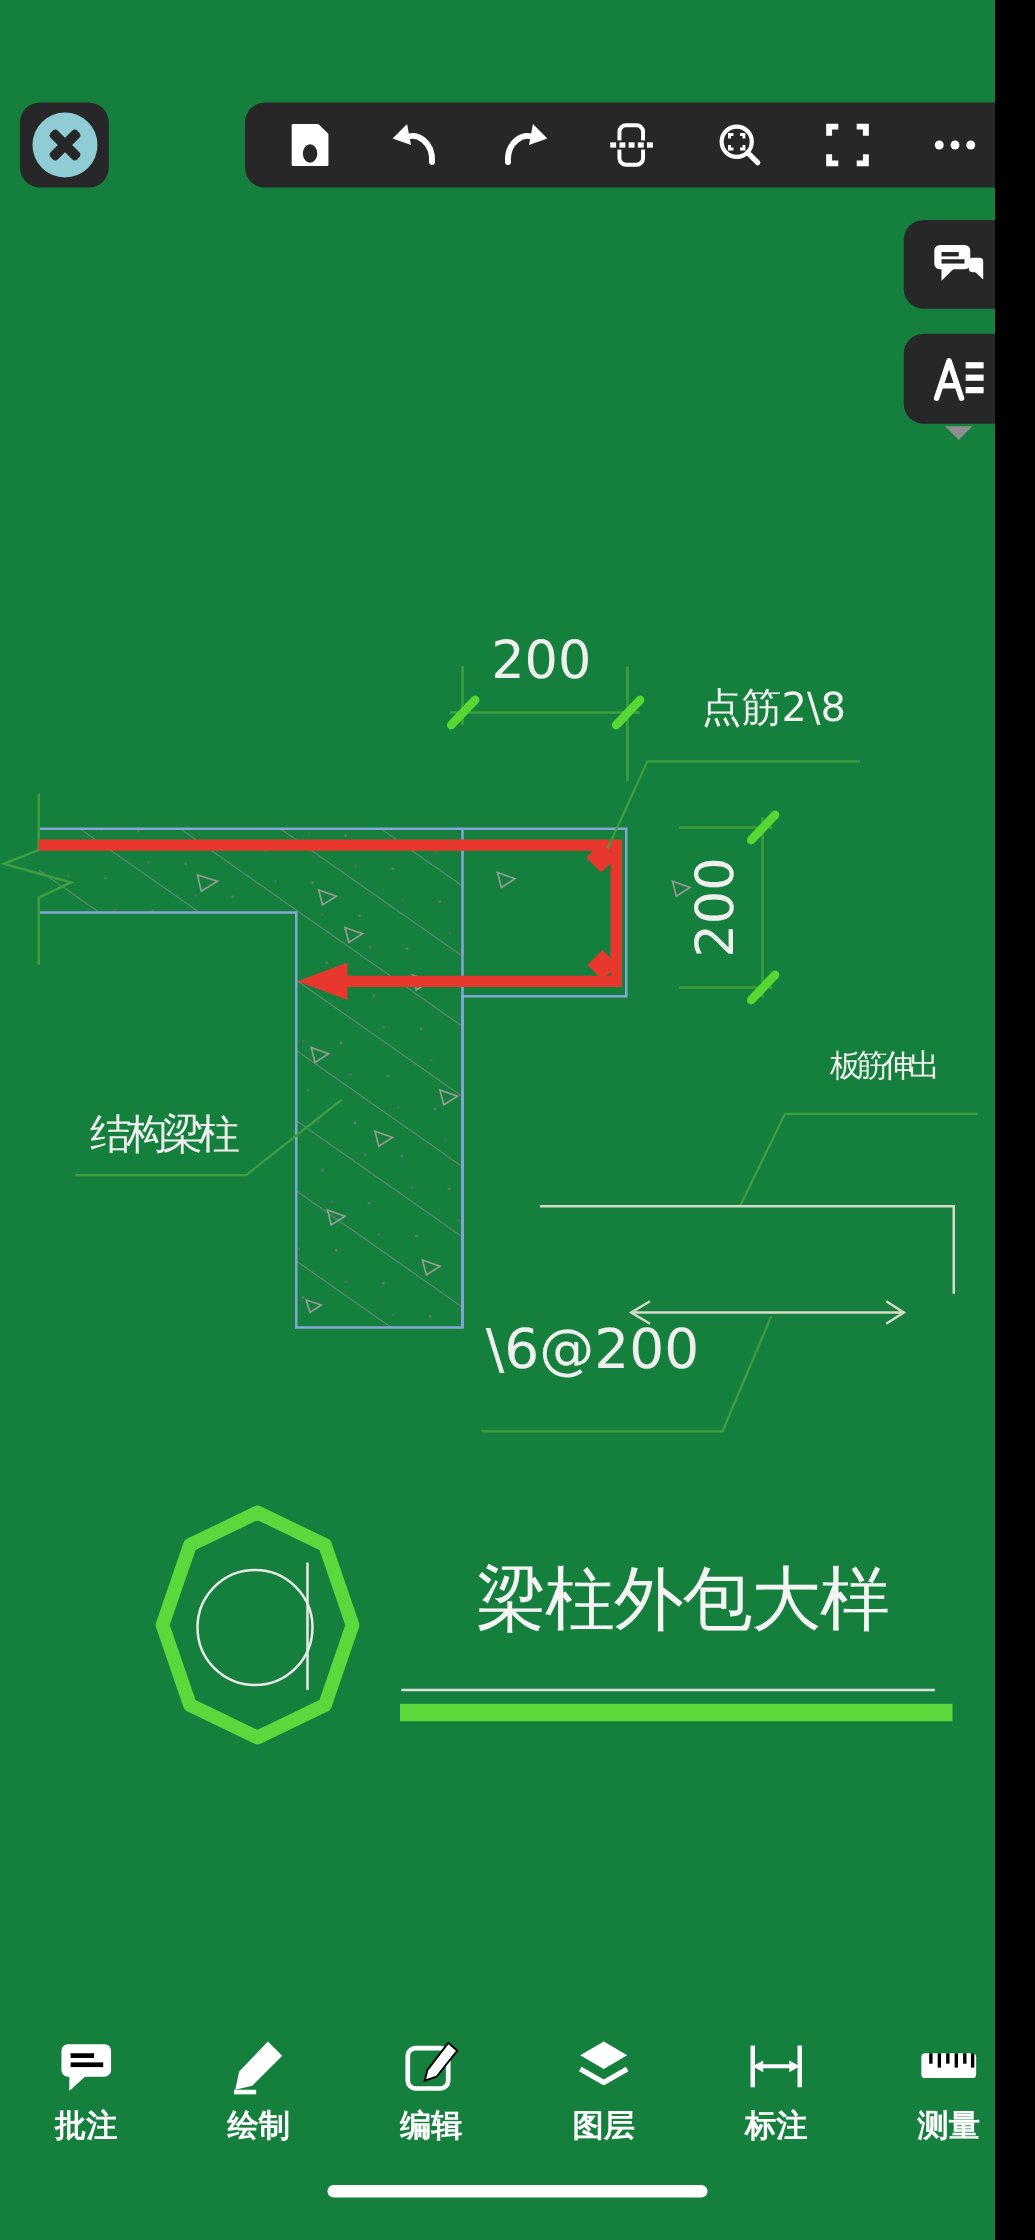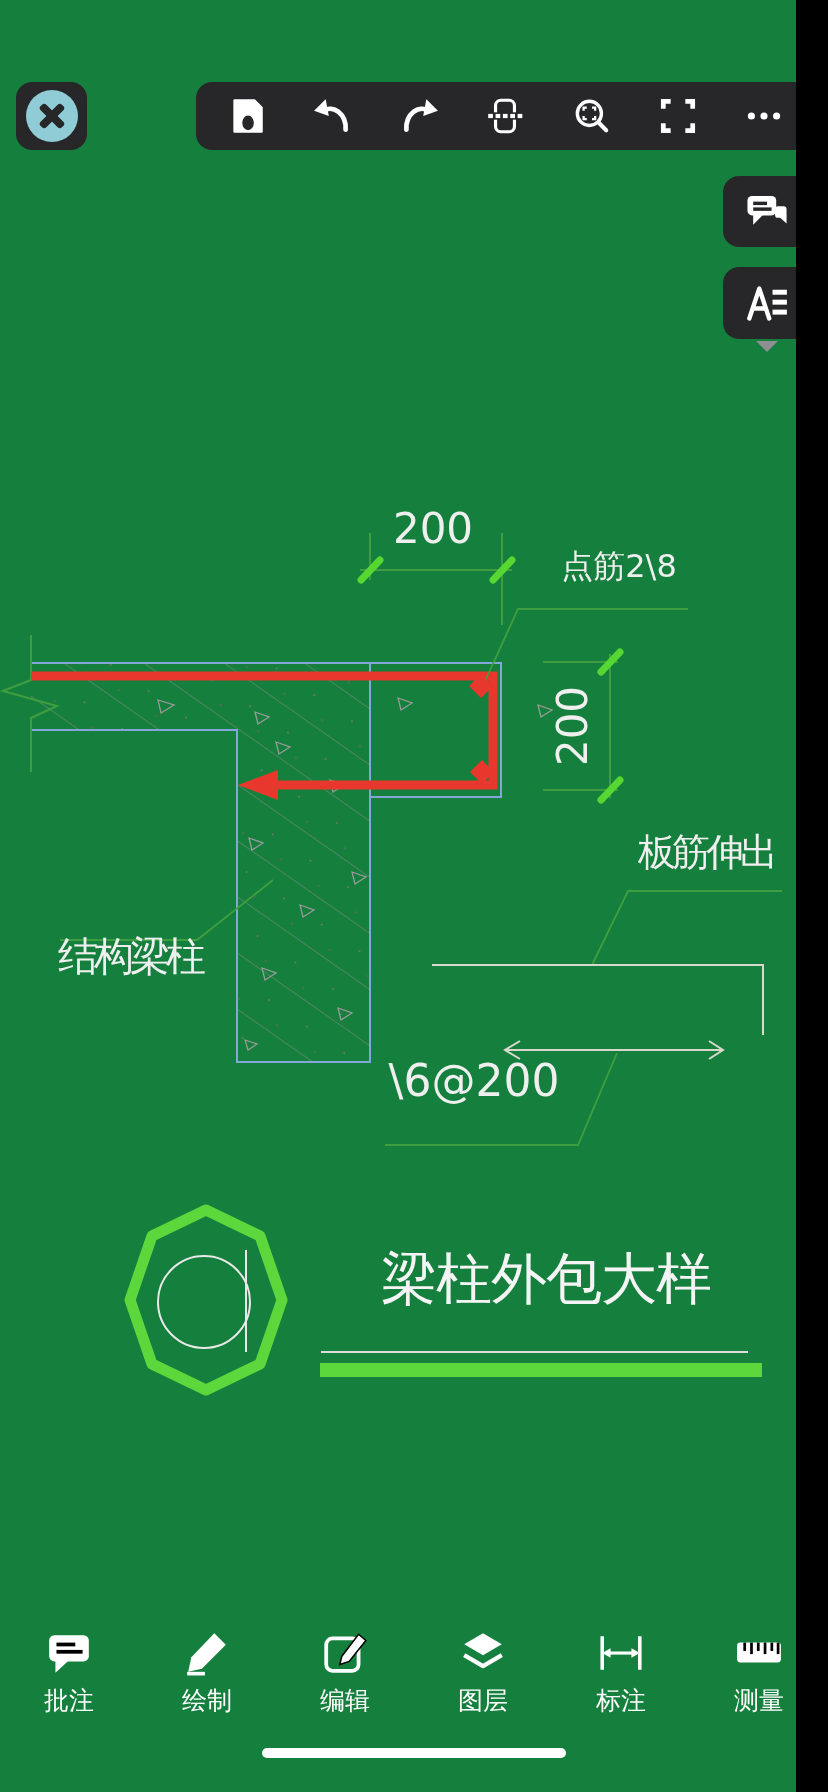--- a/index.html
+++ b/index.html
@@ -23,27 +23,27 @@
   .chevron-dn{position:absolute;left:756px;top:341px;width:0;height:0;
       border-left:11px solid transparent;border-right:11px solid transparent;
       border-top:11px solid #8e8e93;}
   
   .cad-svg{position:absolute;left:0;top:0;}
   .cadtext{position:absolute;color:#efefef;font-family:"DejaVu Sans",sans-serif;
       white-space:nowrap;transform:translate(-50%,-50%);font-weight:400;}
   .t-dim-top{left:433px;top:528px;font-size:42px;}
   .t-dim-right{left:572px;top:726px;font-size:42px;transform:translate(-50%,-50%) rotate(-90deg);}
   .t-point{left:619px;top:567px;font-size:32px;}
-  .t-slab{left:706px;top:852px;font-size:38px;letter-spacing:-4px;}
-  .t-struct{left:130px;top:908px;font-size:40px;letter-spacing:-4px;margin-top:48px;}
+  .t-slab{left:706px;top:852px;font-size:25px;letter-spacing:-4px;}
+  .t-struct{left:130px;top:908px;font-size:33px;letter-spacing:-4px;}
   .t-spacing{left:474px;top:1080px;font-size:44px;}
   .t-title{left:546px;top:1280px;font-size:56px;letter-spacing:-1px;color:#f4f4f4;}
   
   .bottom-bar{position:absolute;left:0;top:1628px;width:828px;display:flex;}
-  .bb-item{flex:1;display:flex;flex-direction:column;align-items:center;}
+  .bb-item{flex:1;display:flex;flex-direction:column;align-items:center;font-weight:bold;}
   .bb-icon{width:48px;height:48px;}
   .bb-label{margin-top:8px;font-size:25px;color:#ffffff;}
   .home-indicator{position:absolute;left:262px;top:1748px;width:304px;height:10px;
       border-radius:5px;background:#ffffff;}
 </style>
 </head>
 <body>
 
 <div class="screen">
 

